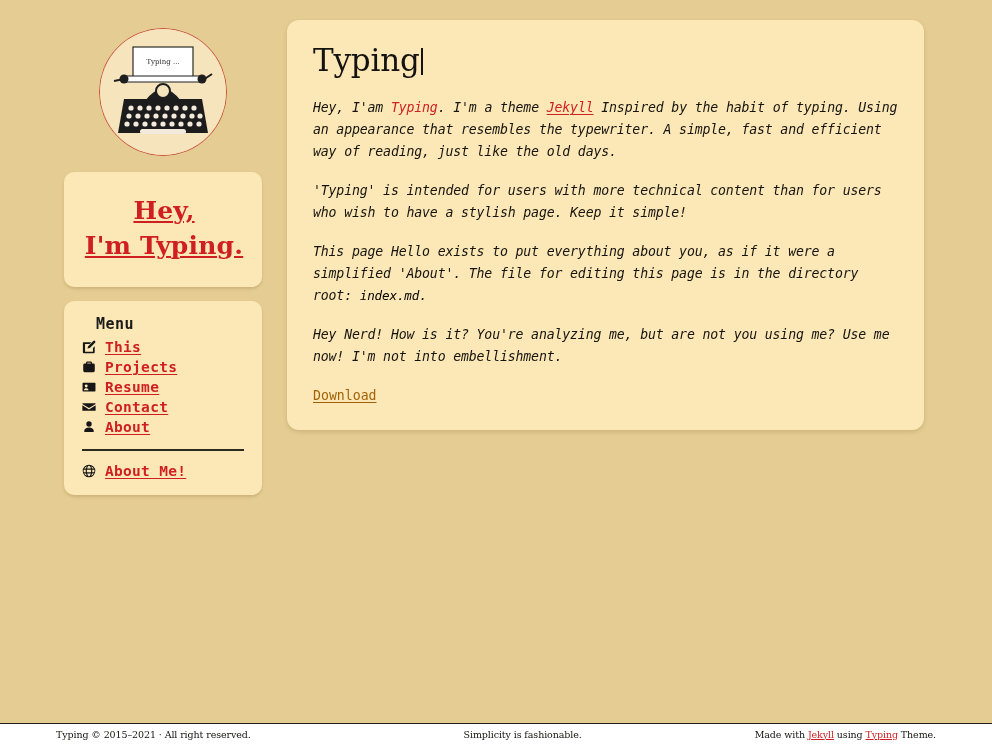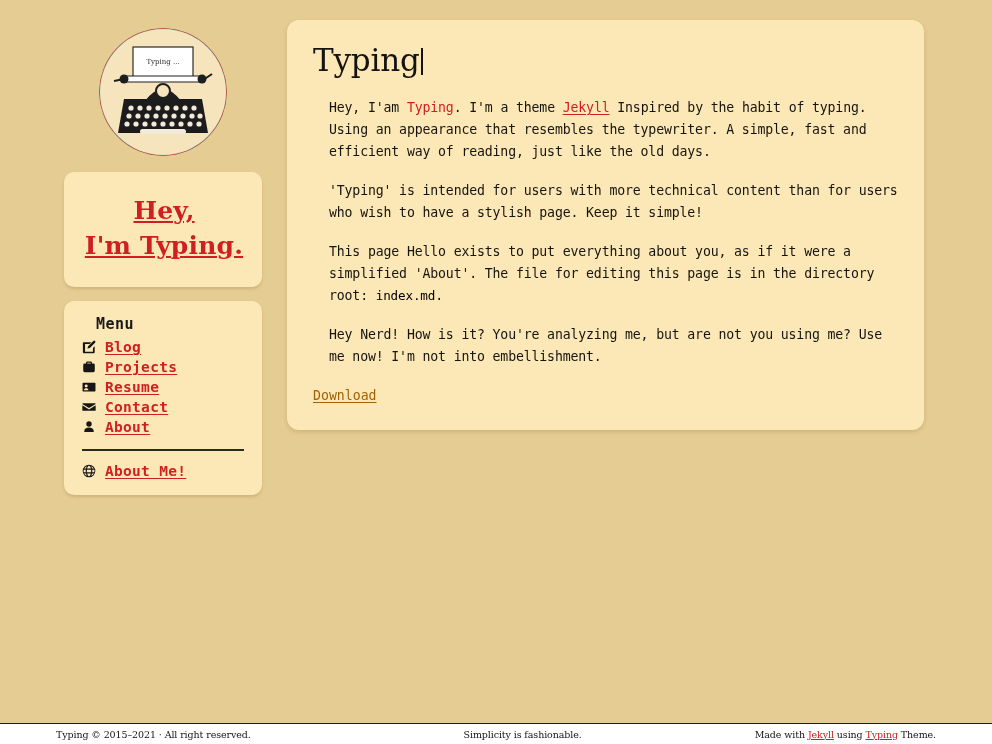--- a/index.html
+++ b/index.html
@@ -40,21 +40,21 @@
     flex: 0 0 198px;
     display: flex;
     flex-direction: column;
     align-items: center;
   }
 
   .avatar-wrap {
     width: 128px;
     height: 128px;
     border-radius: 50%;
-    background: #0ea5e9;
+    background: #fca5a5;
     border: 1px solid #c4563a;
     margin-top: 8px;
     margin-bottom: 16px;
     overflow: hidden;
     display: flex;
     align-items: center;
     justify-content: center;
   }
   .avatar-wrap svg { display: block; }
 
@@ -159,23 +159,24 @@
     height: 27px;
     background: #15130f;
     vertical-align: -4px;
     margin-left: 1px;
   }
 
   .content p {
     font-family: "DejaVu Sans Mono", "Liberation Mono", monospace;
     font-size: 13.2px;
     line-height: 22px;
-    margin: 0 0 17px 16px;
+    margin: 0 0 17px 0;
     color: #16140f;
     letter-spacing: -0.15px;
+    font-style: italic;
   }
   .content p:last-of-type { margin-bottom: 0; }
 
   .link-red {
     color: #cf1f22;
     text-decoration: underline;
     text-decoration-thickness: 1px;
     text-underline-offset: 2px;
   }
   .link-red-plain {
@@ -302,21 +303,21 @@
 
         <ul class="menu-list">
 
           <li class="menu-item">
             <span class="menu-icon">
               <svg width="14" height="14" viewBox="0 0 16 16" fill="currentColor">
                 <path d="M1.5 2.5h9.2l-2 2H3.5v9h9V9.1l2-2V14a1 1 0 0 1-1 1H2a1 1 0 0 1-1-1V3.5a1 1 0 0 1 .5-1z"></path>
                 <path d="M14.9 1.1a1.4 1.4 0 0 0-2 0L7 7l-.8 2.8L9 9 14.9 3.1a1.4 1.4 0 0 0 0-2z"></path>
               </svg>
             </span>
-            <span class="menu-label">Blog</span>
+            <span class="menu-label">This</span>
           </li>
 
           <li class="menu-item">
             <span class="menu-icon">
               <svg width="14" height="14" viewBox="0 0 16 16" fill="currentColor">
                 <path d="M6 1.6h4a1.4 1.4 0 0 1 1.4 1.4v1H13a1.6 1.6 0 0 1 1.6 1.6v6.8A1.6 1.6 0 0 1 13 14H3a1.6 1.6 0 0 1-1.6-1.6V5.6A1.6 1.6 0 0 1 3 4h1.6V3A1.4 1.4 0 0 1 6 1.6zm0 1.5V4h4V3.1H6z"></path>
               </svg>
             </span>
             <span class="menu-label">Projects</span>
           </li>

